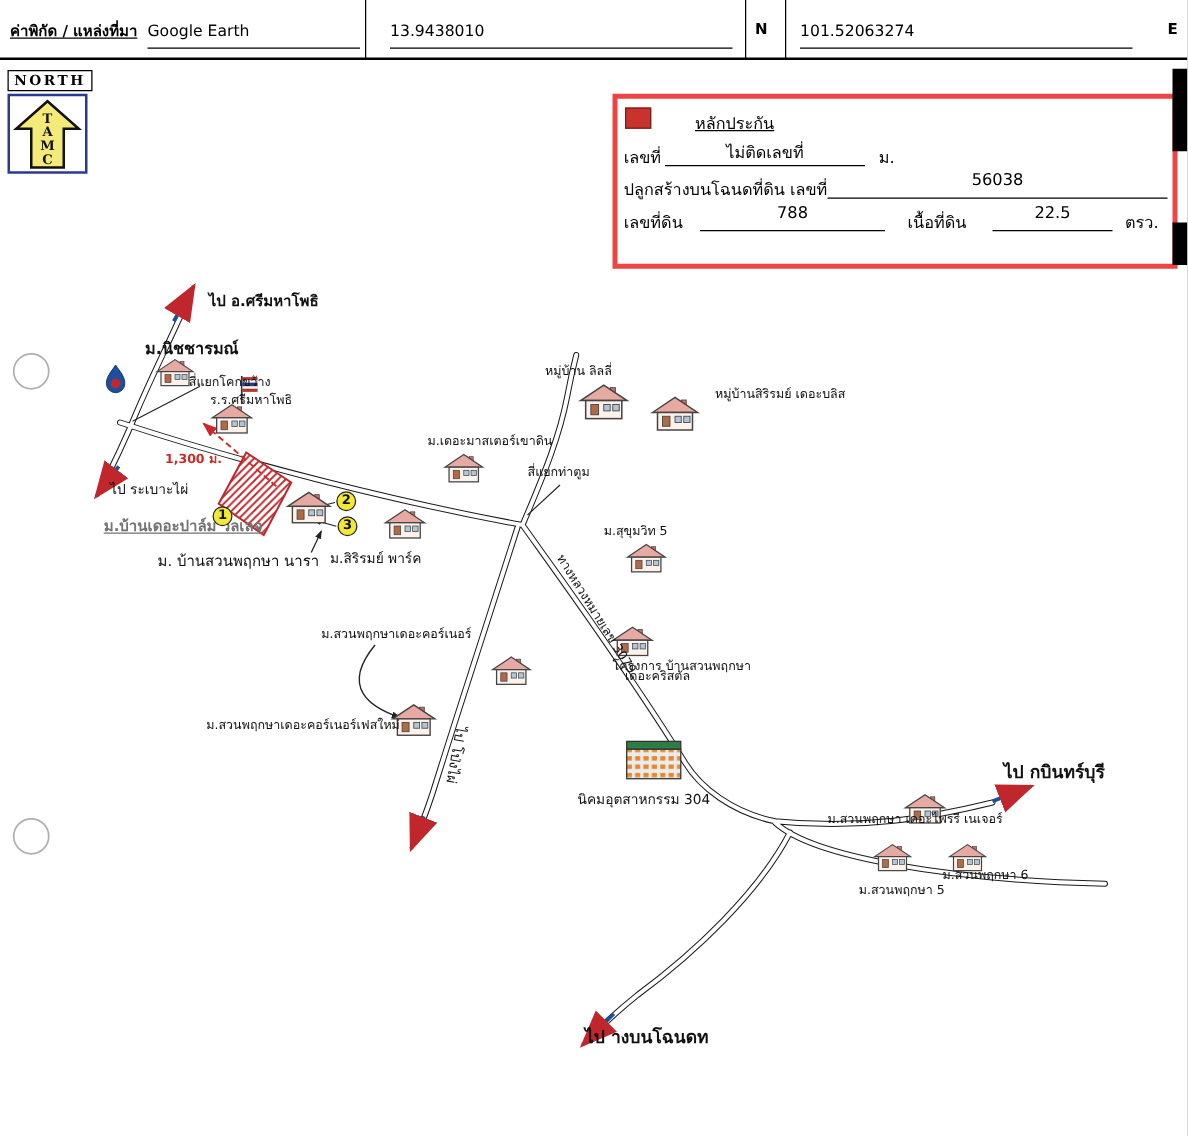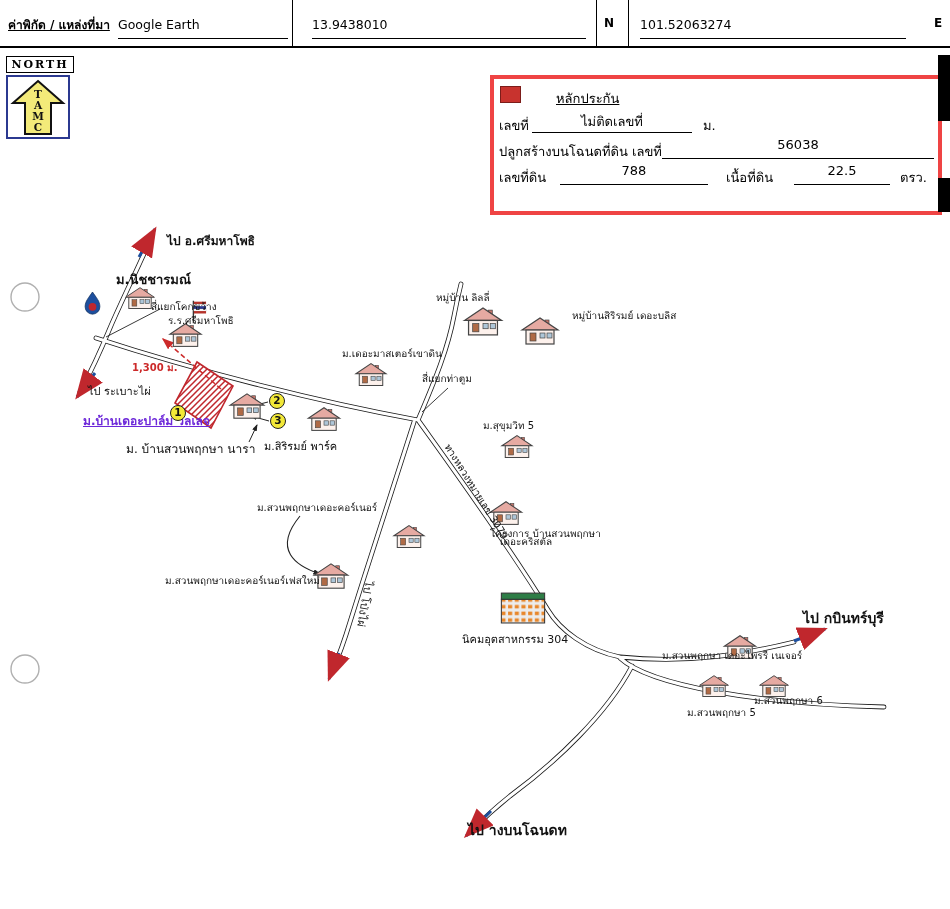--- a/index.html
+++ b/index.html
@@ -140,21 +140,21 @@
       </g>
   </svg>
 
   <div id="labels-layer">
       <div class="maplabel" style="left: 167px; top: 235px; font-size: 12px; font-weight: bold;">ไป อ.ศรีมหาโพธิ</div>
       <div class="maplabel" style="left: 116px; top: 273px; font-size: 13px; font-weight: bold;">ม.นิชชารมณ์</div>
       <div class="maplabel" style="left: 151px; top: 301px; font-size: 10px;">สี่แยกโคกขว้าง</div>
       <div class="maplabel" style="left: 168px; top: 315px; font-size: 10px;">ร.ร.ศรีมหาโพธิ</div>
       <div class="maplabel" style="left: 132px; top: 362px; font-size: 10px; font-weight: bold; color: rgb(204, 42, 42);">1,300 ม.</div>
       <div class="maplabel" style="left: 88px; top: 386px; font-size: 11px;">ไป ระเบาะไผ่</div>
-      <div class="maplabel" style="left: 83px; top: 415px; font-size: 12px; font-weight: bold; color: #6d28d9; text-decoration: underline;">ม.บ้านเดอะปาล์ม วิลเลจ</div>
+      <div class="maplabel" style="left: 83px; top: 415px; font-size: 12px; font-weight: bold; color: #737373; text-decoration: underline;">ม.บ้านเดอะปาล์ม วิลเลจ</div>
       <div class="maplabel" style="left: 126px; top: 443px; font-size: 12px; font-weight: normal;">ม. บ้านสวนพฤกษา นารา</div>
       <div class="maplabel" style="left: 264px; top: 441px; font-size: 11px;">ม.สิริรมย์ พาร์ค</div>
       <div class="maplabel" style="left: 342px; top: 348px; font-size: 10px;">ม.เดอะมาสเตอร์เขาดิน</div>
       <div class="maplabel" style="left: 422px; top: 373px; font-size: 10px;">สี่แยกท่าตูม</div>
       <div class="maplabel" style="left: 436px; top: 292px; font-size: 10px;">หมู่บ้าน ลิลลี่</div>
       <div class="maplabel" style="left: 572px; top: 310px; font-size: 10px;">หมู่บ้านสิริรมย์ เดอะบลิส</div>
       <div class="maplabel" style="left: 483px; top: 420px; font-size: 10px;">ม.สุขุมวิท 5</div>
       <div class="maplabel" style="left: 452px; top: 442px; font-size: 10px; transform: rotate(58deg);">ทางหลวงหมายเลข 3079</div>
       <div class="maplabel" style="left: 257px; top: 502px; font-size: 10px;">ม.สวนพฤกษาเดอะคอร์เนอร์</div>
       <div class="maplabel" style="left: 490px; top: 528px; font-size: 10px;">โครงการ บ้านสวนพฤกษา</div>

